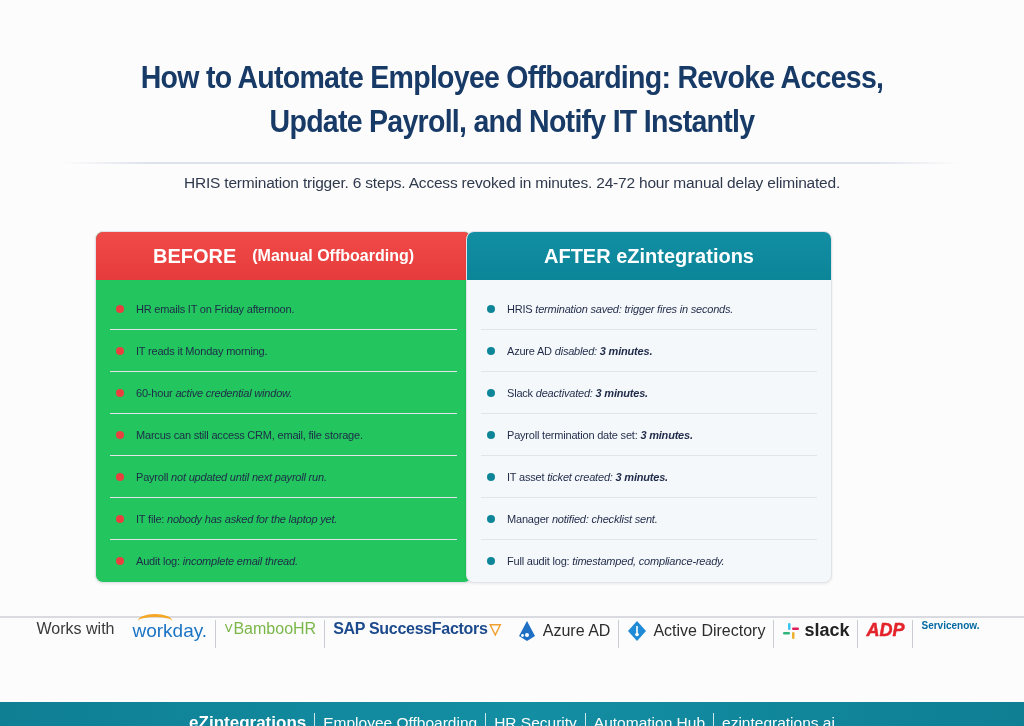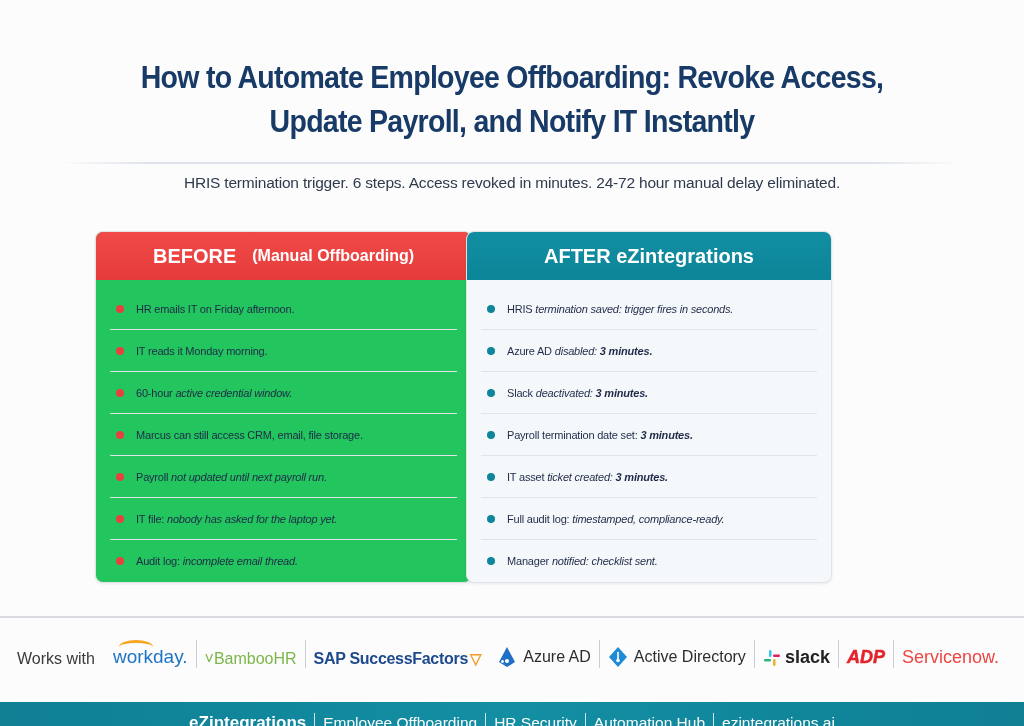--- a/index.html
+++ b/index.html
@@ -61,42 +61,42 @@
     .list li .txt { letter-spacing: -0.2px; }
     .list li em { font-style: italic; }
     .list li b { font-weight: bold; font-style: italic; }
     .list { margin-top: 8px; }
     .divider-bottom {
       position: absolute; left: 0; top: 616px; width: 1024px; height: 2px;
       background: #d9dbe0;
     }
     .logos {
       position: absolute; left: 0; top: 620px; width: 1024px; height: 48px;
-      display: flex; align-items: flex-end; justify-content: center;
+      display: flex; align-items: flex-start; justify-content: center;
       font-size: 16px; color: #333;
     }
     .logos .lbl { margin-right: 10px; color: #3a3a3a; }
     .logo { display: flex; align-items: center; padding: 0 8px; white-space: nowrap; }
     .sep { width: 1px; height: 28px; background: #c9ccd2; }
     .workday { color: #1c74c4; font-size: 19px; position: relative; }
     .workday .arc {
       position: absolute; left: 14px; top: -6px; width: 34px; height: 14px;
       border-top: 3px solid #f5a623; border-radius: 50% 50% 0 0;
     }
     .bamboo { color: #7ab648; font-size: 16px; }
     .sap { color: #1c4a8c; font-weight: bold; font-size: 16px; letter-spacing: -0.3px; }
     .sap .shield { color: #f0a030; margin-left: 2px; font-size: 15px; }
     .azure { color: #2d2d2d; }
     .azure .icn, .ad .icn {
       width: 20px; height: 22px; margin-right: 6px;
     }
     .ad { color: #2d2d2d; }
     .slack { font-weight: bold; color: #222; font-size: 18px; }
     .adp { color: #e4232b; font-weight: bold; font-style: italic; font-size: 18px; -webkit-text-stroke: 0.5px #e4232b; }
-    .snow { color: #ef4444; font-weight: normal; font-size: 18px; }
+    .snow { color: #0369a1; font-weight: bold; font-size: 10px; }
     .footer {
       position: absolute; left: 0; top: 670px; width: 1024px; height: 42px;
       background: linear-gradient(to right, #0f7f94, #138ea3 50%, #0f7f94);
       display: flex; align-items: center; justify-content: center;
       color: #ffffff; font-size: 15.5px; margin-top: 32px;
     }
     .footer span { padding: 0 8px; }
     .footer .brand { font-weight: bold; font-size: 17px; }
     .footer .fsep { width: 1px; height: 20px; background: rgba(255,255,255,0.8); padding: 0; }
   </style>
@@ -167,25 +167,25 @@
     <li>
         <span class="dot"></span>
         <span class="txt"><span>Payroll termination date set: </span><em></em><b>3 minutes.</b></span>
       </li>
     <li>
         <span class="dot"></span>
         <span class="txt"><span>IT asset </span><em>ticket created: </em><b>3 minutes.</b></span>
       </li>
     <li>
         <span class="dot"></span>
+        <span class="txt"><span>Manager </span><em>notified: checklist sent.</em><b></b></span>
+      </li>
+    <li>
+        <span class="dot"></span>
         <span class="txt"><span>Full audit log: </span><em>timestamped, compliance-ready.</em><b></b></span>
-      </li>
-    <li>
-        <span class="dot"></span>
-        <span class="txt"><span>Manager </span><em>notified: checklist sent.</em><b></b></span>
       </li>
   </ul>
 </div>
 
 <div class="divider-bottom"></div>
 
 <div class="logos">
   <span class="lbl">Works with</span>
   <span class="logo workday">
       <span class="arc"></span>

